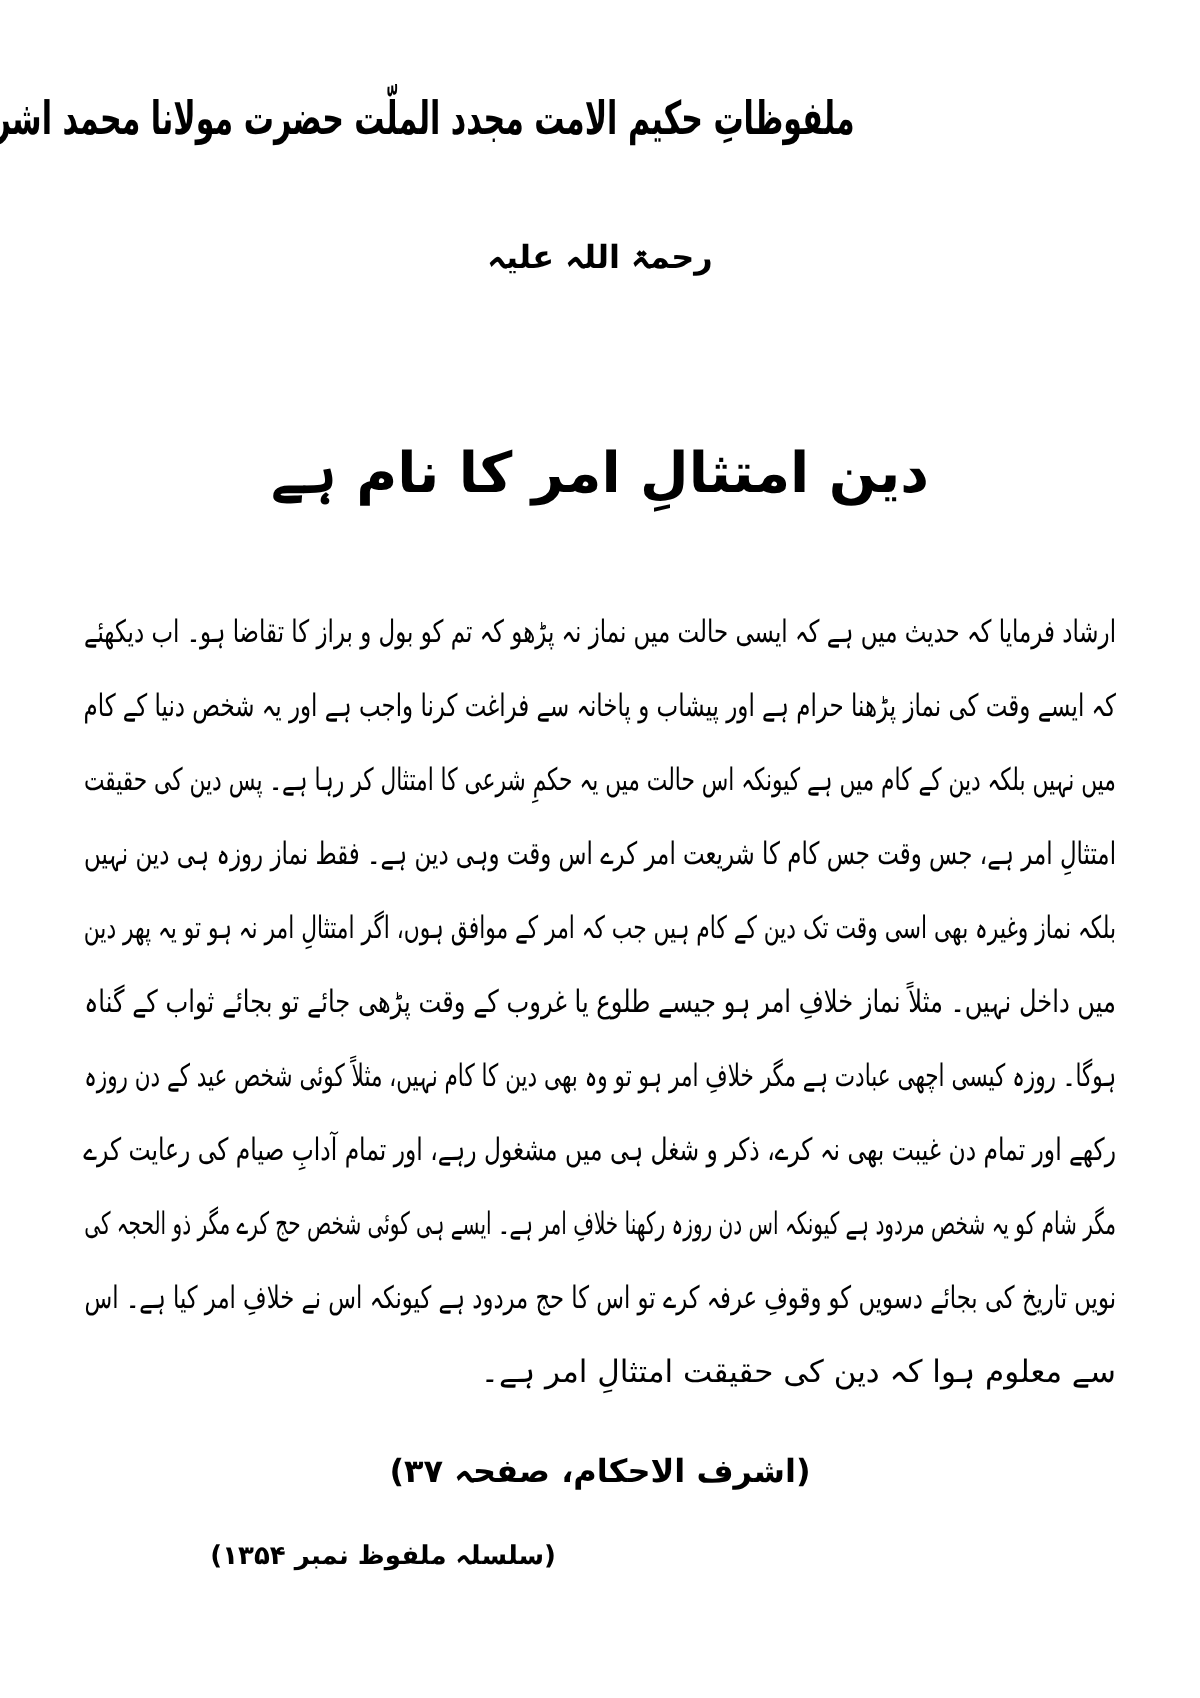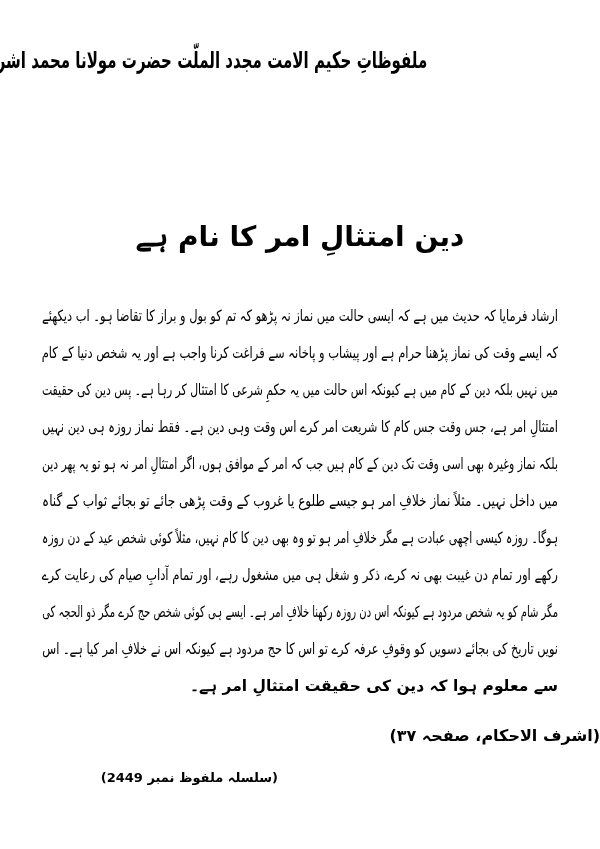--- a/index.html
+++ b/index.html
@@ -86,30 +86,29 @@
     text-align: justify;
     text-align-last: justify;
     white-space: nowrap;
     overflow: visible;
     direction: rtl;
     unicode-bidi: isolate;
   }
   .body-line.last-line {
     text-align: right;
     text-align-last: right;
-    font-weight: bold;
   }
 
   
   .citation {
     position: absolute;
     top: 726px;
     left: 0;
     right: 0;
-    text-align: right;
+    text-align: center;
     font-size: 16px;
     font-weight: bold;
     direction: rtl;
     unicode-bidi: isolate;
   }
   .series-ref {
     position: absolute;
     top: 770px;
     right: 322px;
     font-size: 13px;
@@ -121,34 +120,35 @@
 </style>
 </head>
 <body>
 
 <div class="page">
 
   <div class="masthead">
     <span class="masthead-title" style="display: inline-block; transform-origin: center center; transform: scaleX(0.653753);">ملفوظاتِ حکیم الامت مجدد الملّت حضرت مولانا محمد اشرف علی تھانوی</span>
   </div>
 
+  <div class="masthead-subtitle">رحمۃ اللہ علیہ</div>
 
   <div class="section-heading">دین امتثالِ امر کا نام ہے</div>
 
   <div class="body-block">
     <span class="body-line" style="white-space: nowrap; display: block; width: 516px; transform-origin: right center; transform: scaleX(0.739255);">ارشاد فرمایا کہ حدیث میں ہے کہ ایسی حالت میں نماز نہ پڑھو کہ تم کو بول و براز کا تقاضا ہو۔ اب دیکھئے</span>
     <span class="body-line" style="white-space: nowrap; display: block; width: 516px; transform-origin: right center; transform: scaleX(0.740316);">کہ ایسے وقت کی نماز پڑھنا حرام ہے اور پیشاب و پاخانہ سے فراغت کرنا واجب ہے اور یہ شخص دنیا کے کام</span>
     <span class="body-line" style="white-space: nowrap; display: block; width: 516px; transform-origin: right center; transform: scaleX(0.701087);">میں نہیں بلکہ دین کے کام میں ہے کیونکہ اس حالت میں یہ حکمِ شرعی کا امتثال کر رہا ہے۔ پس دین کی حقیقت</span>
     <span class="body-line" style="white-space: nowrap; display: block; width: 516px; transform-origin: right center; transform: scaleX(0.739255);">امتثالِ امر ہے، جس وقت جس کام کا شریعت امر کرے اس وقت وہی دین ہے۔ فقط نماز روزہ ہی دین نہیں</span>
     <span class="body-line" style="white-space: nowrap; display: block; width: 516px; transform-origin: right center; transform: scaleX(0.702041);">بلکہ نماز وغیرہ بھی اسی وقت تک دین کے کام ہیں جب کہ امر کے موافق ہوں، اگر امتثالِ امر نہ ہو تو یہ پھر دین</span>
     <span class="body-line" style="white-space: nowrap; display: block; width: 516px; transform-origin: right center; transform: scaleX(0.779456);">میں داخل نہیں۔ مثلاً نماز خلافِ امر ہو جیسے طلوع یا غروب کے وقت پڑھی جائے تو بجائے ثواب کے گناہ</span>
     <span class="body-line" style="white-space: nowrap; display: block; width: 516px; transform-origin: right center; transform: scaleX(0.694482);">ہوگا۔ روزہ کیسی اچھی عبادت ہے مگر خلافِ امر ہو تو وہ بھی دین کا کام نہیں، مثلاً کوئی شخص عید کے دن روزہ</span>
     <span class="body-line" style="white-space: nowrap; display: block; width: 516px; transform-origin: right center; transform: scaleX(0.754386);">رکھے اور تمام دن غیبت بھی نہ کرے، ذکر و شغل ہی میں مشغول رہے، اور تمام آدابِ صیام کی رعایت کرے</span>
     <span class="body-line" style="white-space: nowrap; display: block; width: 516px; transform-origin: right center; transform: scaleX(0.645807);">مگر شام کو یہ شخص مردود ہے کیونکہ اس دن روزہ رکھنا خلافِ امر ہے۔ ایسے ہی کوئی شخص حج کرے مگر ذو الحجہ کی</span>
     <span class="body-line" style="white-space: nowrap; display: block; width: 516px; transform-origin: right center; transform: scaleX(0.732955);">نویں تاریخ کی بجائے دسویں کو وقوفِ عرفہ کرے تو اس کا حج مردود ہے کیونکہ اس نے خلافِ امر کیا ہے۔ اس</span>
     <span class="body-line last-line">سے معلوم ہوا کہ دین کی حقیقت امتثالِ امر ہے۔</span>
   </div>
 
   <div class="citation">(اشرف الاحکام، صفحہ ۳۷)</div>
 
-  <div class="series-ref">(سلسلہ ملفوظ نمبر 2449)</div>
+  <div class="series-ref">(سلسلہ ملفوظ نمبر ۱۳۵۴)</div>
 
 </div>
 
 </body></html>

